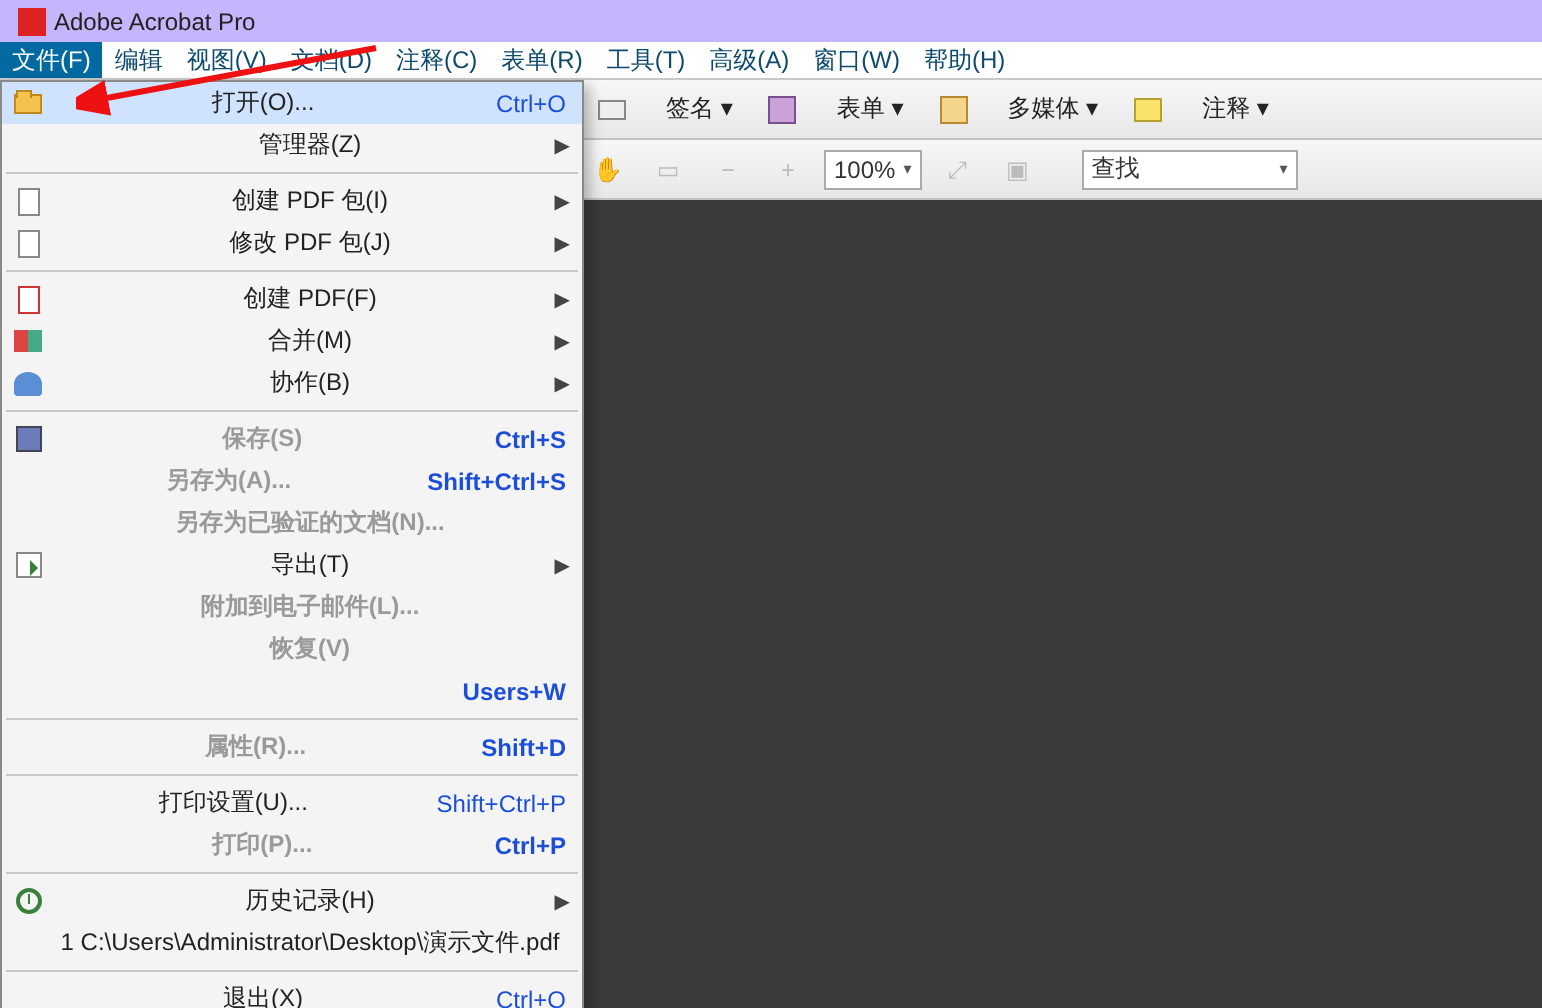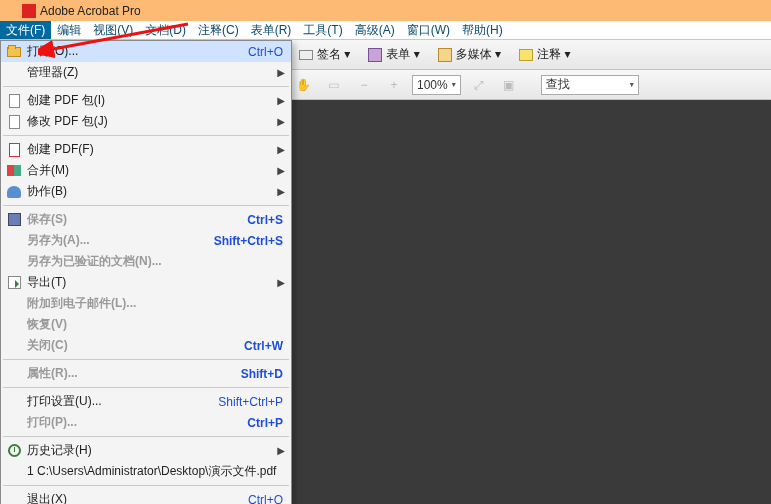--- a/index.html
+++ b/index.html
@@ -1,33 +1,33 @@
 <!DOCTYPE html>
 <html><head>
 <meta charset="utf-8">
 <style>
   * { margin: 0; padding: 0; box-sizing: border-box; }
   body { font-family: "Microsoft YaHei", "SimSun", Arial, sans-serif; font-size: 12px; background: #fff; width: 771px; height: 504px; overflow: hidden; position: relative; }
-  .titlebar { height: 21px; background: #fdba74; display: flex; align-items: center; padding-left: 22px; border-bottom: 0; color: #222; }
+  .titlebar { height: 21px; background: #c4b5fd; display: flex; align-items: center; padding-left: 9px; border-bottom: 0; color: #222; }
   .titlebar .app-icon { width: 14px; height: 14px; background: #d22; margin-right: 4px; display:inline-block; }
   .menubar { height: 19px; background: #fff; display: flex; align-items: stretch; border-bottom: 1px solid #c9c9c9; }
   .menubar .menu-item { padding: 2px 6px; color: #0c4a6e; cursor: default; line-height: 15px; }
   .menubar .menu-item.active { background: #0369a1; color: #fff; }
   .toolbar1 { height: 30px; background: linear-gradient(#f7f7f7,#e7e7e7); border-bottom: 1px solid #c3c3c3; display: flex; align-items: center; padding-left: 292px; gap: 4px; }
-  .tb-btn { height: 22px; padding: 0 6px; display: flex; align-items: center; gap: 4px; border: 1px solid transparent; border-radius: 2px; color: #222; }
+  .tb-btn { height: 22px; padding: 0 6px; display: flex; align-items: center; gap: 20px; border: 1px solid transparent; border-radius: 2px; color: #222; }
   .tb-ico { width: 16px; height: 16px; display:inline-block; }
   .caret { font-size: 8px; color: #555; }
   .toolbar2 { height: 30px; background: linear-gradient(#f7f7f7,#e7e7e7); border-bottom: 1px solid #c3c3c3; display: flex; align-items: center; padding-left: 292px; gap: 6px; }
   .icon-btn { width: 24px; height: 22px; display:flex; align-items:center; justify-content:center; border:1px solid transparent; border-radius:2px; color:#555; }
   .icon-btn.disabled { color:#bbb; }
   .zoom-box { height: 20px; border:1px solid #aaa; background:#fff; display:flex; align-items:center; padding:0 4px; gap:4px; color:#333; }
-  .search-box { height: 20px; width: 98px; border:1px solid #aaa; background:#fff; display:flex; align-items:center; padding:0 4px; gap:4px; color:#333; margin-left: 14px; }
+  .search-box { height: 20px; width: 108px; border:1px solid #aaa; background:#fff; display:flex; align-items:center; padding:0 4px; gap:4px; color:#333; margin-left: 14px; }
   .content { position:absolute; left:0; right:0; top:100px; bottom:0; background:#3a3a3a; }
   .dropdown { position:absolute; left:0; top:40px; width:292px; background:#f4f4f4; border:1px solid #8a8a8a; box-shadow: 3px 3px 6px rgba(0,0,0,0.25); z-index: 50; }
-  .dd-row { height: 21px; display:flex; align-items:center; padding: 0 8px 0 4px; color:#222; position:relative; }
+  .dd-row { height: 21px; display:flex; align-items:center; padding: 0 8px 0 4px; color:#222; position:relative;text-align:center; }
   .dd-row.hover { background:#cfe3ff; }
   .dd-row.disabled { color:#9a9a9a;font-weight:bold; }
   .dd-icon { width: 18px; height: 16px; display:flex; align-items:center; justify-content:center; margin-right: 4px; }
   .dd-label { flex: 1; white-space: nowrap; overflow:hidden; }
   .dd-accel { color:#1d4ed8; margin-left: auto; padding-left: 12px; }
   .dd-sub { position:absolute; right: 6px; font-size: 10px; color:#444; }
   .dd-sep { height: 1px; background:#c9c9c9; margin: 3px 2px; }
   
   .ico-folder { width:14px; height:10px; background:#f3c34d; border:1px solid #c08a1a; position:relative; }
   .ico-folder:before { content:""; position:absolute; top:-3px; left:0; width:6px; height:3px; background:#f3c34d; border:1px solid #c08a1a; border-bottom:none; }
@@ -183,22 +183,21 @@
     <div class="dd-row disabled">
       <span class="dd-icon"></span>
       <span class="dd-label">附加到电子邮件(L)...</span>
     </div>
     <div class="dd-row disabled">
       <span class="dd-icon"></span>
       <span class="dd-label">恢复(V)</span>
     </div>
     <div class="dd-row disabled">
       <span class="dd-icon"></span>
-      <span class="dd-label">关闭(C)</span>
-      <span class="dd-accel">Ctrl+W</span>
+      <span class="dd-accel">Users+W</span>
     </div>
     <div class="dd-sep"></div>
     <div class="dd-row disabled">
       <span class="dd-icon"></span>
       <span class="dd-label">属性(R)...</span>
       <span class="dd-accel">Shift+D</span>
     </div>
     <div class="dd-sep"></div>
     <div class="dd-row">
       <span class="dd-icon"></span>

